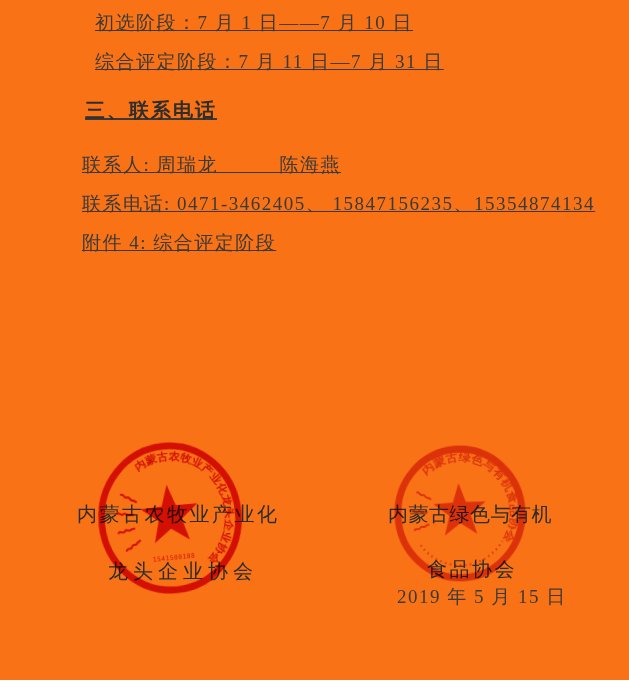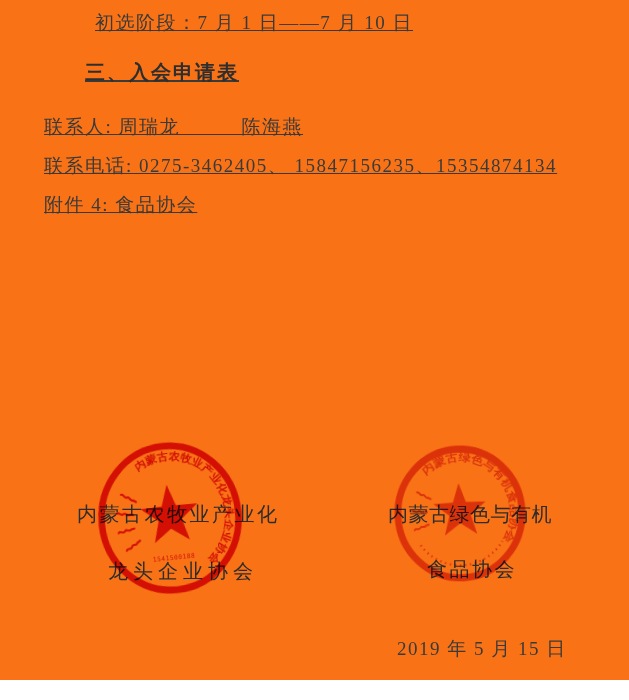--- a/index.html
+++ b/index.html
@@ -22,38 +22,38 @@
   .schedule{padding-top:4px;padding-left:95px;}
   .heading{
     margin:10px 0 0 85px;
     font-size:20px;
     font-weight:700;
     line-height:38px;
     letter-spacing:2px;
     color:#2e2e2e;
     white-space:pre;
   }
-  .body-block{margin-top:16px;padding-left:44px;}
+  .body-block{margin-top:16px;padding-left:82px;}
   .body-block .doc-line{line-height:39px;}
 
   .org{
     position:absolute;
     z-index:1;
     font-size:20px;
     color:#2c2c2c;
     white-space:nowrap;
   }
   .org-l1{left:77px;top:501px;letter-spacing:2.5px;}
   .org-l2{left:108px;top:558px;letter-spacing:5px;}
   .org-r1{left:388px;top:501px;letter-spacing:0.5px;}
   .org-r2{left:427px;top:556px;letter-spacing:2.5px;}
 
   .date-line{
     position:absolute;
-    left:397px;top:636px;
+    left:397px;top:584px;
     font-size:19px;
     letter-spacing:1.5px;
     color:#3a3a3a;
     white-space:pre;
     text-align:right;
   }
 
   .seal{
     position:absolute;
     z-index:2;
@@ -72,28 +72,29 @@
   .mong{fill:none;stroke-width:2.2;stroke-linecap:round;}
   .dot-arc{fill:none;stroke-width:2.6;stroke-dasharray:1.6,4.2;}
 </style>
 </head>
 <body>
 
 <div class="page">
 
   <div class="schedule">
     <div class="doc-line">初选阶段：7 月 1 日——7 月 10 日</div>
+    <div class="doc-line">综合评定阶段：7 月 11 日—7 月 31 日</div>
   </div>
 
-  <div class="heading">三、入会申请表</div>
+  <div class="heading">三、联系电话</div>
 
   <div class="body-block">
     <div class="doc-line">联系人: 周瑞龙　　　陈海燕</div>
-    <div class="doc-line">联系电话: 0275-3462405、 15847156235、15354874134</div>
-    <div class="doc-line">附件 4: 食品协会</div>
+    <div class="doc-line">联系电话: 0471-3462405、 15847156235、15354874134</div>
+    <div class="doc-line">附件 4: 综合评定阶段</div>
   </div>
 
   <div class="org org-l1">内蒙古农牧业产业化</div>
   <div class="org org-l2">龙头企业协会</div>
   <div class="org org-r1">内蒙古绿色与有机</div>
   <div class="org org-r2">食品协会</div>
 
   <svg class="seal seal-left" viewBox="0 0 160 160" preserveAspectRatio="none">
     <defs>
       <path id="arcL" d="M 51,29.8 A 58,58 0 1 1 109,130.2" fill="none"></path>

